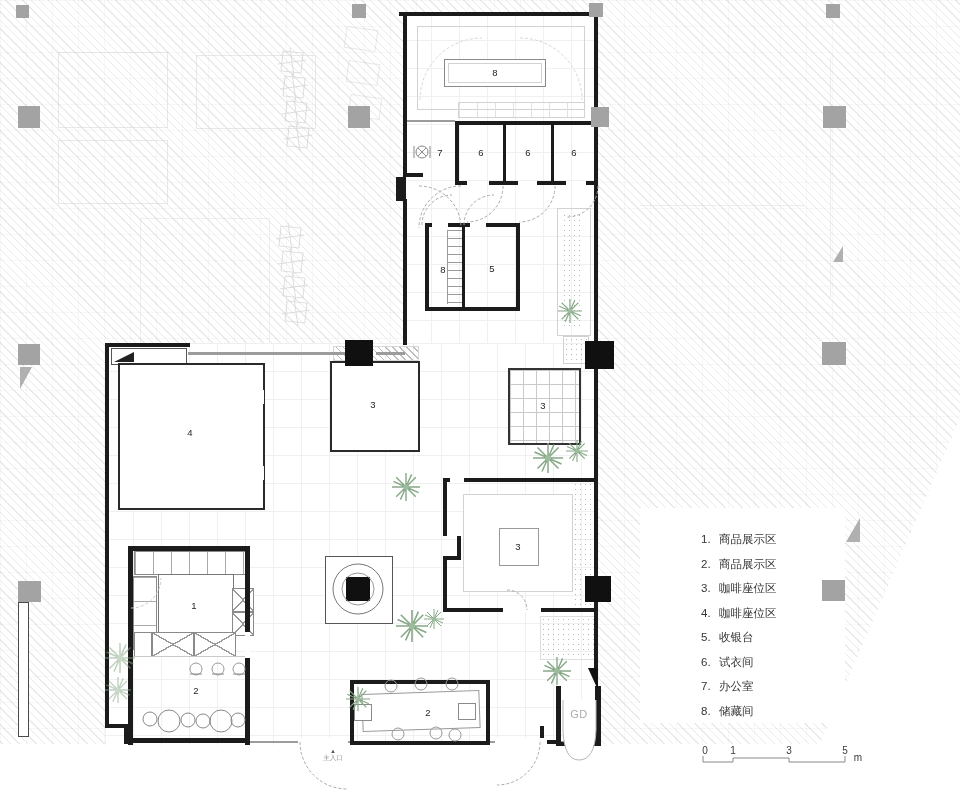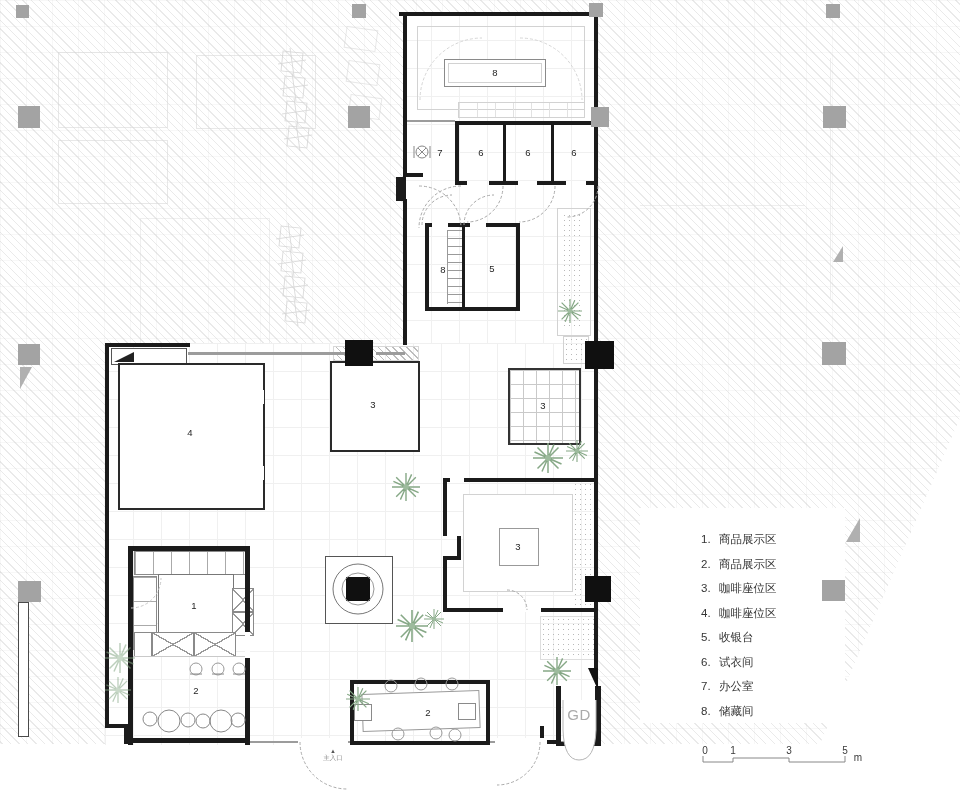--- a/index.html
+++ b/index.html
@@ -34,21 +34,21 @@
       linear-gradient(to top right, transparent calc(50% - .7px), #999 calc(50% - .7px) calc(50% + .7px), transparent calc(50% + .7px)),
       linear-gradient(to bottom right, transparent calc(50% - .7px), #999 calc(50% - .7px) calc(50% + .7px), transparent calc(50% + .7px));}
   .col-g{position:absolute;background:#a3a3a3;z-index:7;}
   .col-b{position:absolute;background:#101010;z-index:7;}
   .room-label{position:absolute;transform:translate(-50%,-50%);font-size:9.5px;color:#1f1f1f;z-index:9;}
   #svg-overlay{position:absolute;inset:0;z-index:8;}
   #legend{position:absolute;left:701px;top:534px;display:flex;flex-direction:column;gap:13px;z-index:9;}
   .legend-item{display:flex;gap:5px;font-size:11.5px;color:#353535;line-height:11.5px;}
   .legend-num{min-width:13px;}
   .tick{position:absolute;transform:translate(-50%,-50%);font-size:10px;color:#3a3a3a;z-index:9;}
-  #gd-label{position:absolute;transform:translate(-50%,-50%);font-size:15px;color:#aaa;z-index:9;letter-spacing:.5px;text-align:right;}
+  #gd-label{position:absolute;transform:translate(-50%,-50%);font-size:11px;color:#aaa;z-index:9;letter-spacing:.5px;text-align:right;}
   #entrance{position:absolute;left:310px;top:748px;width:46px;text-align:center;z-index:9;color:#8a8a8a;}
   #entrance .tri{font-size:6px;line-height:6px;color:#555;}
   #entrance .txt{font-size:6.5px;line-height:8px;}
 </style>
 </head>
 <body>
 
 <div id="canvas">
 
   <div id="hatch"></div>

